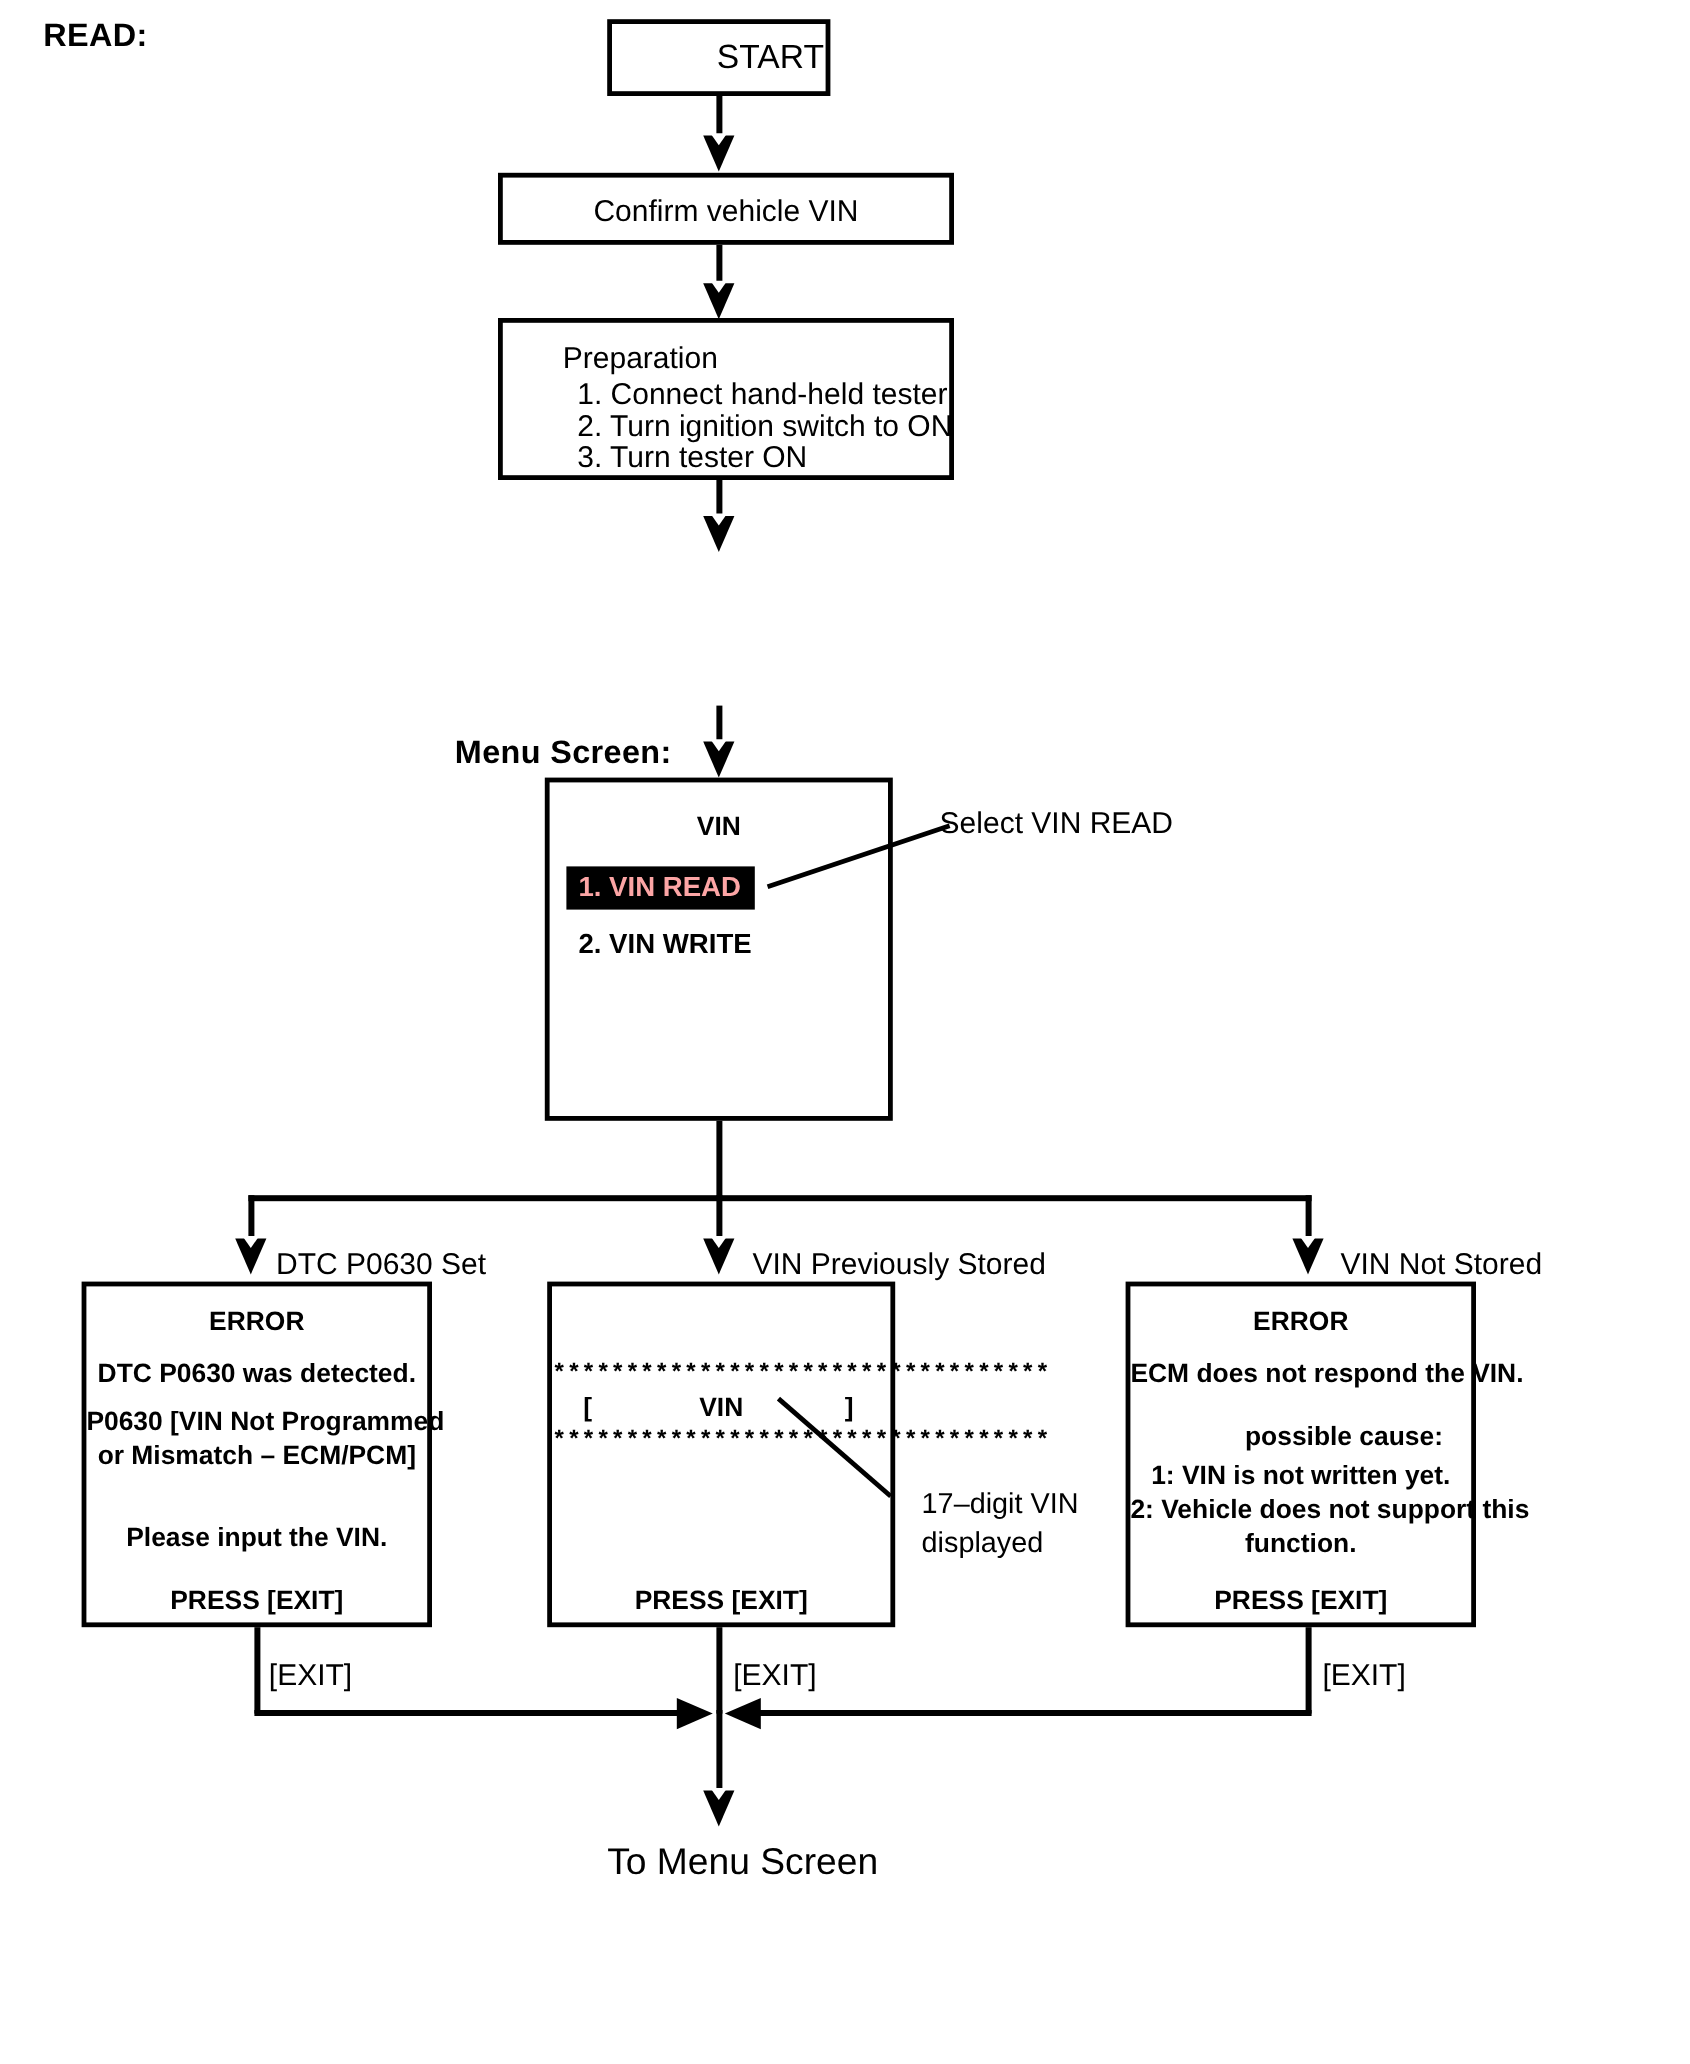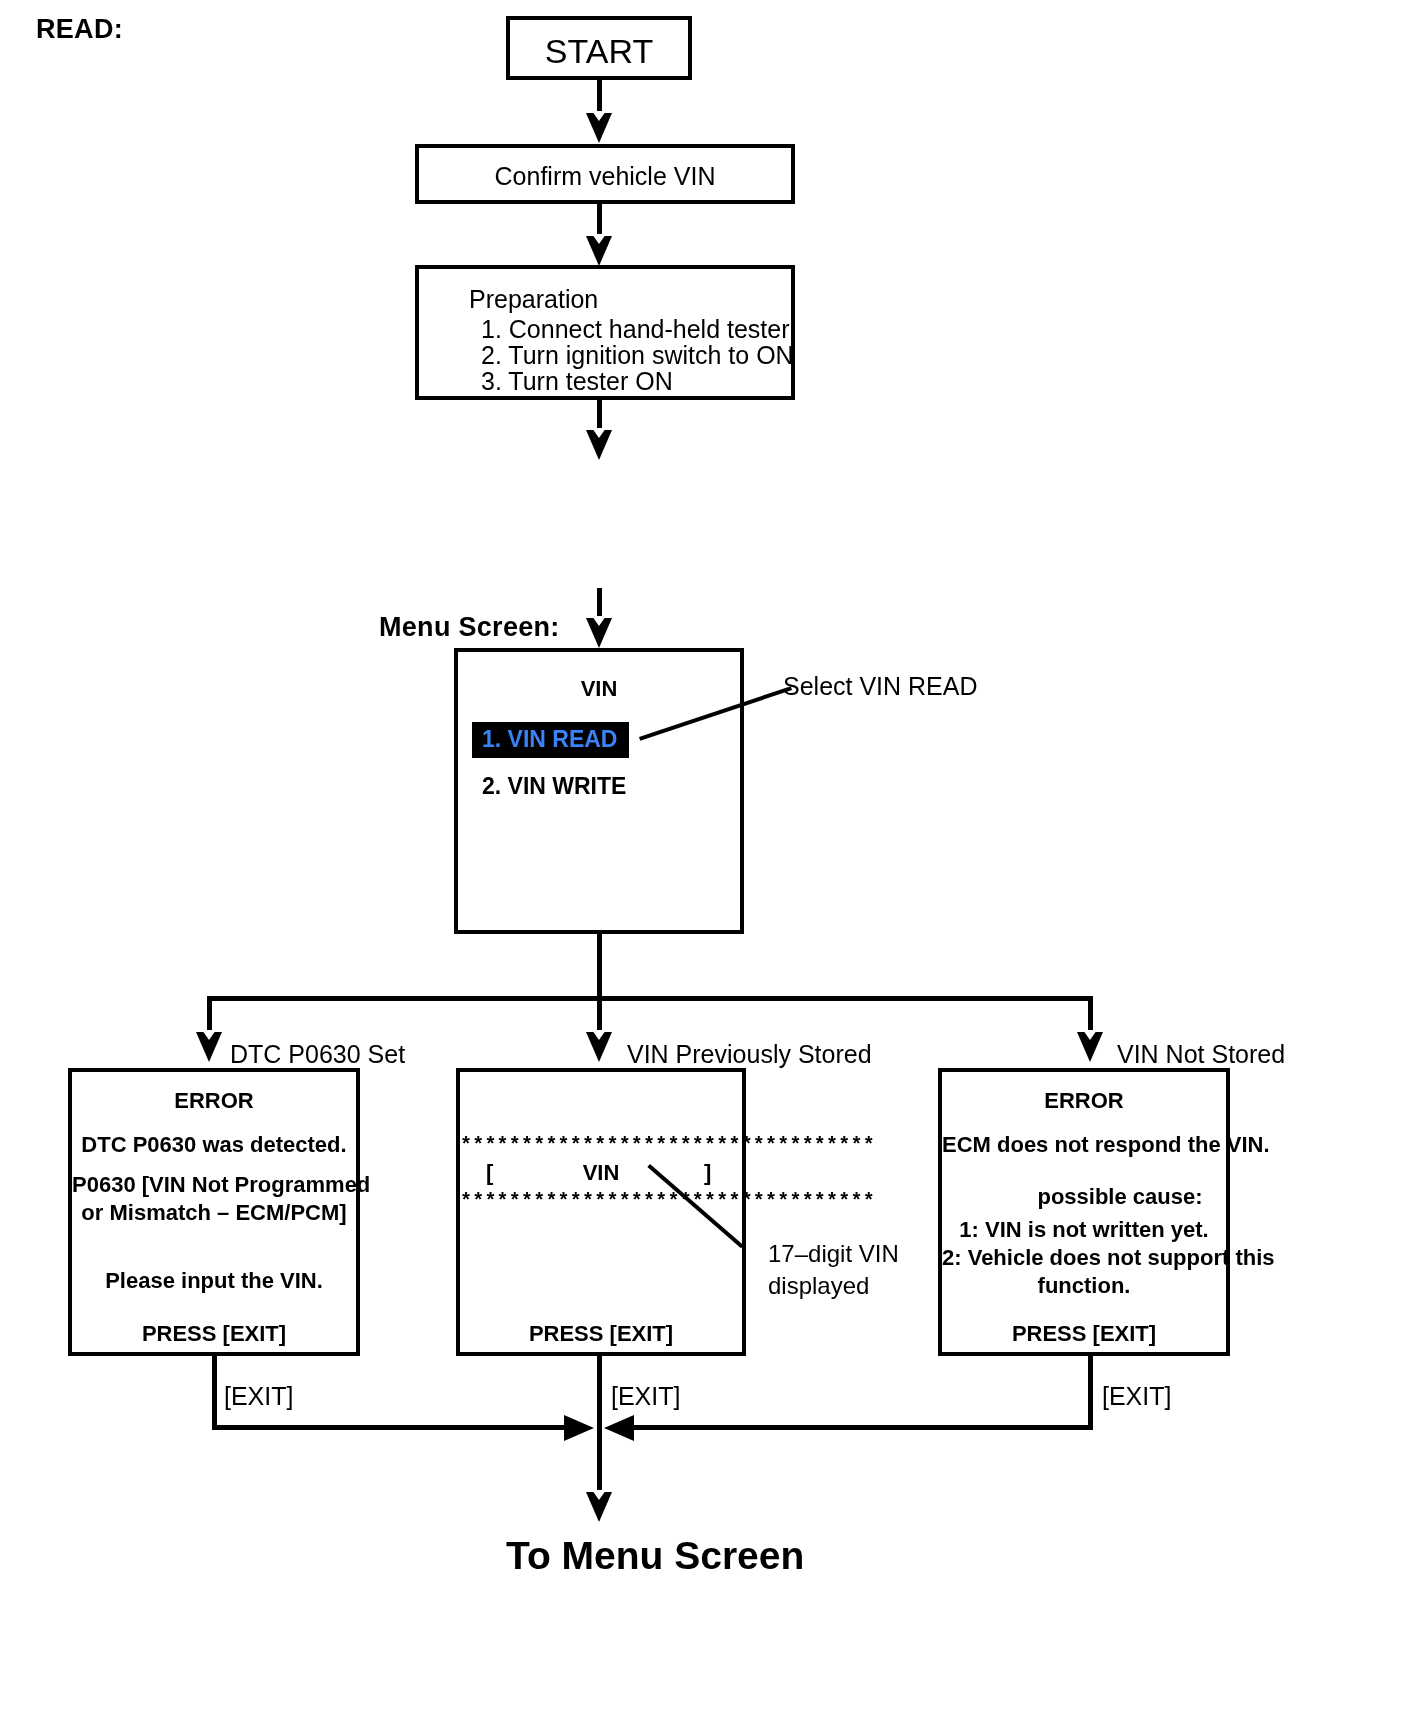--- a/index.html
+++ b/index.html
@@ -96,21 +96,21 @@
     font-size: 20px;
     font-weight: bold;
     letter-spacing: 0.2px;
   }
   .menu-item {
     font-size: 23px;
     font-weight: bold;
   }
   .menu-item.selected {
     background: #000;
-    color: #3b82f6;
+    color: #fca5a5;
     padding: 4px 12px 5px 10px;
   }
   .ann {
     font-size: 25px;
     font-weight: normal;
     text-align: center;
   }
   .leader {
     position: absolute;
     background: #000;
@@ -126,21 +126,21 @@
   }
 </style>
 </head>
 <body>
 
 <div id="page">
 
   <div class="txt heading-bold" style="left:36px; top:14px;">READ:</div>
 
   <div class="box" style="left:506px; top:16px; width:186px; height:64px;">
-    <div class="center-line start-line" style="top:12px; font-size:34px;">START</div>
+    <div class="center-line start-line" style="top:12px; font-size:28px;padding-left:43px;">START</div>
   </div>
 
   <div class="line-v" style="left:597px; top:80px; height:50px;"></div>
   <div class="arrow-down notch" style="left:586px; top:113px;"></div>
 
   <div class="box" style="left:415px; top:144px; width:380px; height:60px;">
     <div class="center-line" style="top:14px; font-size:25px;">Confirm vehicle VIN</div>
   </div>
   <div class="line-v" style="left:597px; top:204px; height:50px;"></div>
   <div class="arrow-down notch" style="left:586px; top:236px;"></div>
@@ -225,15 +225,15 @@
   <div class="txt plain" style="left:611px; top:1382px;">[EXIT]</div>
 
   <div class="line-v" style="left:1088px; top:1356px; height:72px;"></div>
   <div class="line-h" style="left:628px; top:1425px; width:465px;"></div>
   <div class="arrow-left" style="left:604px; top:1415px;"></div>
   <div class="txt plain" style="left:1102px; top:1382px;">[EXIT]</div>
 
   <div class="line-v" style="left:597px; top:1425px; height:82px;"></div>
   <div class="arrow-down notch" style="left:586px; top:1492px;"></div>
 
-  <div class="txt" style="left:506px; top:1534px; font-size:39px;font-weight:bold;">To Menu Screen</div>
+  <div class="txt" style="left:506px; top:1534px; font-size:31px;">To Menu Screen</div>
 
 </div>
 
 </body></html>

